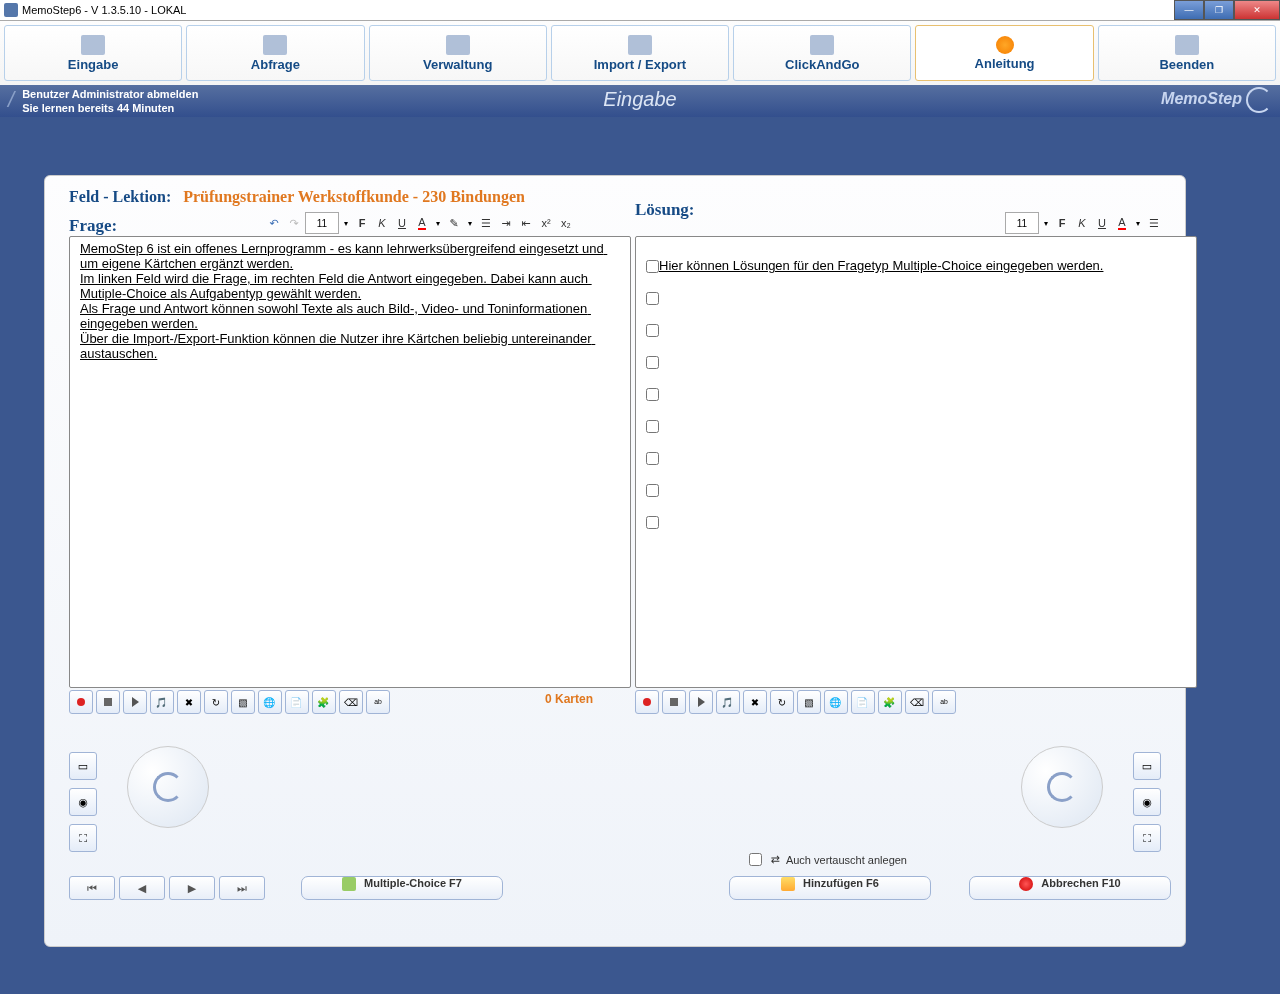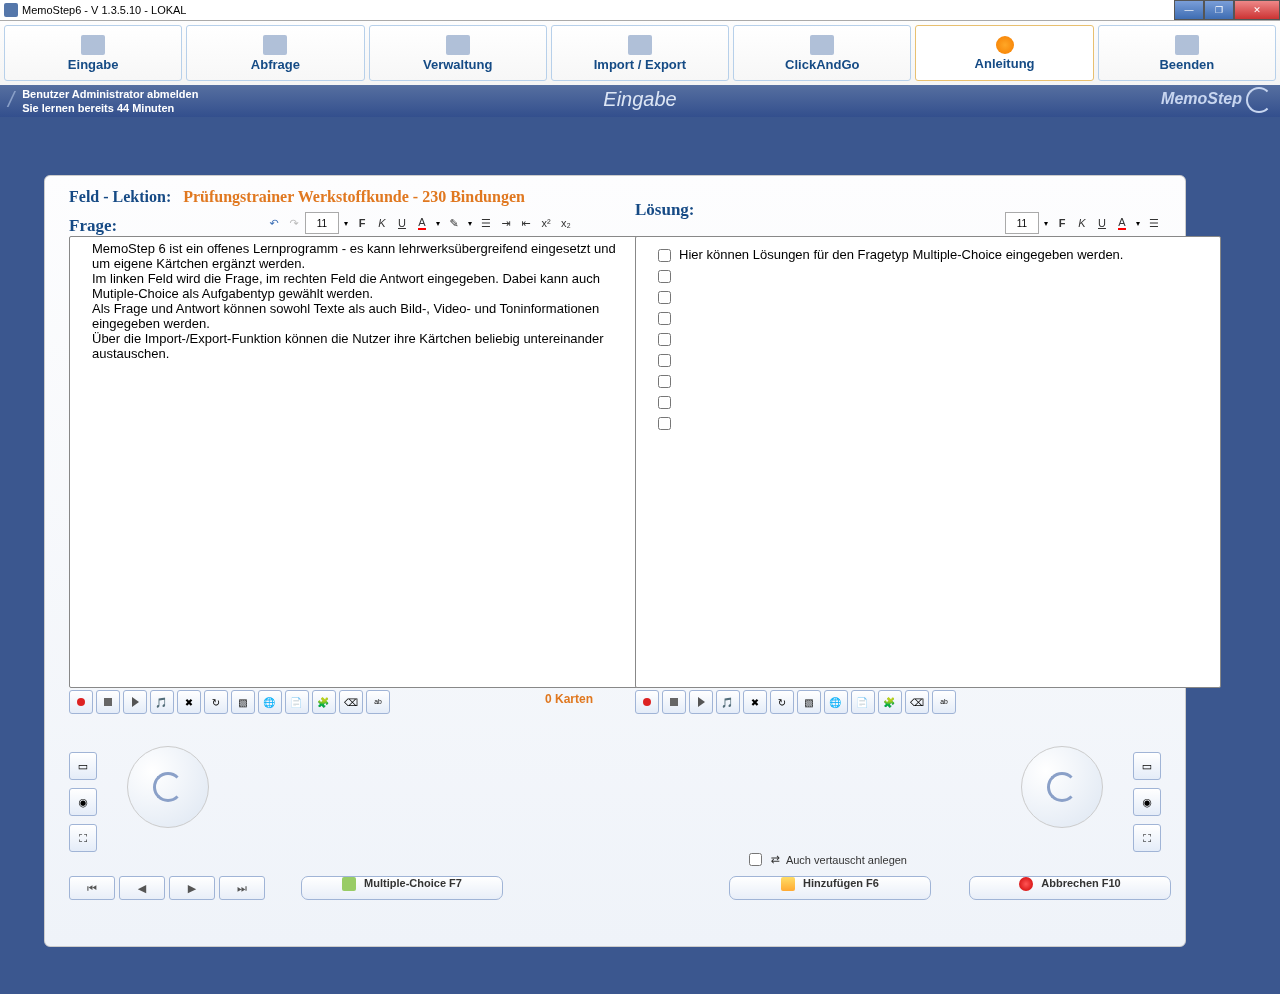--- a/index.html
+++ b/index.html
@@ -36,25 +36,25 @@
 .loesung-lbl{left:590px;top:24px;font-size:17px;font-weight:bold;color:#164a85;}
 
 .fmt-toolbar{position:absolute;top:36px;height:22px;display:flex;align-items:center;gap:2px;}
 .fmt-left{left:220px;width:340px;}
 .fmt-right{left:960px;width:180px;}
 .fmt-btn{width:18px;height:18px;border:none;background:transparent;display:flex;align-items:center;justify-content:center;font-size:11px;color:#333;cursor:pointer;}
 .fmt-btn.bold{font-weight:bold;}
 .font-sz{width:28px;height:18px;border:1px solid #aaa;background:#fff;font-size:10px;text-align:center;}
 .dd{width:10px;height:18px;display:flex;align-items:center;justify-content:center;font-size:8px;}
 
-.textbox{position:absolute;background:#fff;border:1px solid #888;border-radius:2px;padding:4px 22px;font-family:Arial,sans-serif;font-size:13px;color:#000;overflow:auto;}
+.textbox{position:absolute;background:#fff;border:1px solid #888;border-radius:2px;padding:4px 10px;font-family:Arial,sans-serif;font-size:13px;color:#000;overflow:auto;text-decoration:underline;}
 .tb-left{left:24px;top:60px;width:540px;height:442px;}
 .tb-right{left:590px;top:60px;width:540px;height:442px;}
 
-.mc-row{display:flex;align-items:flex-start;gap:8px;margin:6px 0;}
+.mc-row{display:flex;align-items:flex-start;gap:0;margin:17px 0;}
 .mc-row input[type=checkbox]{margin:2px 0 0 0;}
 
 .media-toolbar{position:absolute;top:514px;display:flex;gap:3px;align-items:center;}
 .mt-left{left:24px;width:540px;}
 .mt-right{left:590px;width:360px;}
 .mbtn{width:22px;height:22px;border:1px solid #a0b4d6;background:linear-gradient(#fff,#e4ecf8);border-radius:3px;display:flex;align-items:center;justify-content:center;font-size:10px;cursor:pointer;}
 .mbtn .dot{width:8px;height:8px;border-radius:50%;}
 .mbtn .sq{width:8px;height:8px;background:#666;}
 .mbtn .tri{width:0;height:0;border-left:7px solid #555;border-top:5px solid transparent;border-bottom:5px solid transparent;}
 .kart{position:absolute;left:500px;top:516px;color:#e07820;font-weight:bold;font-size:12px;}

